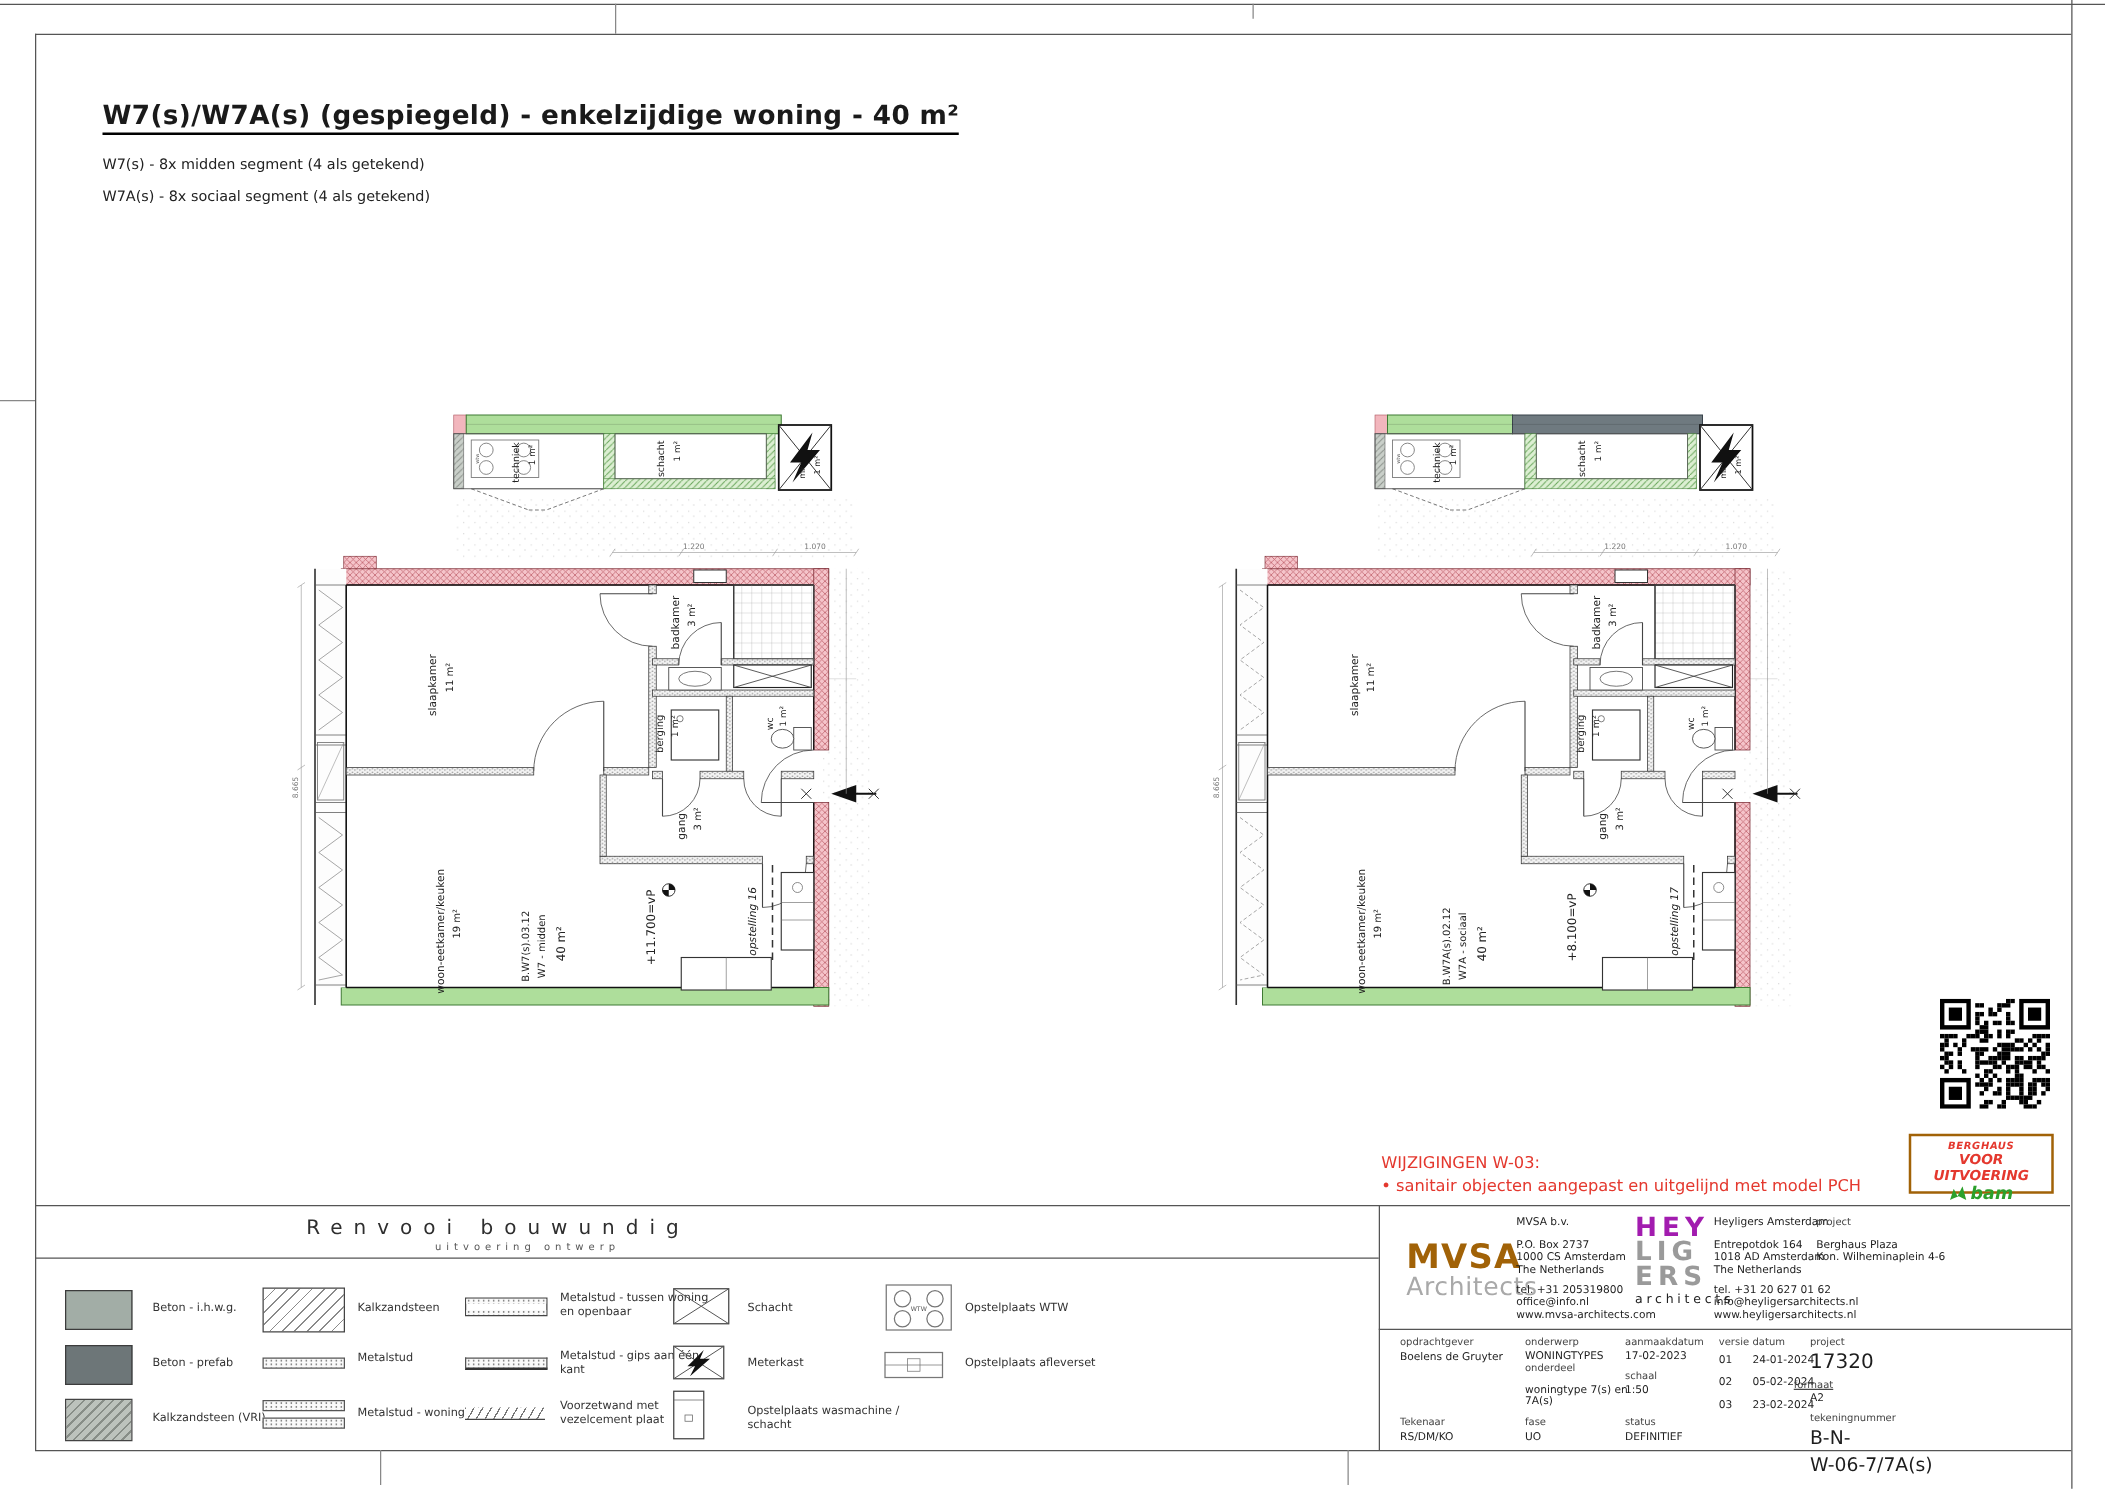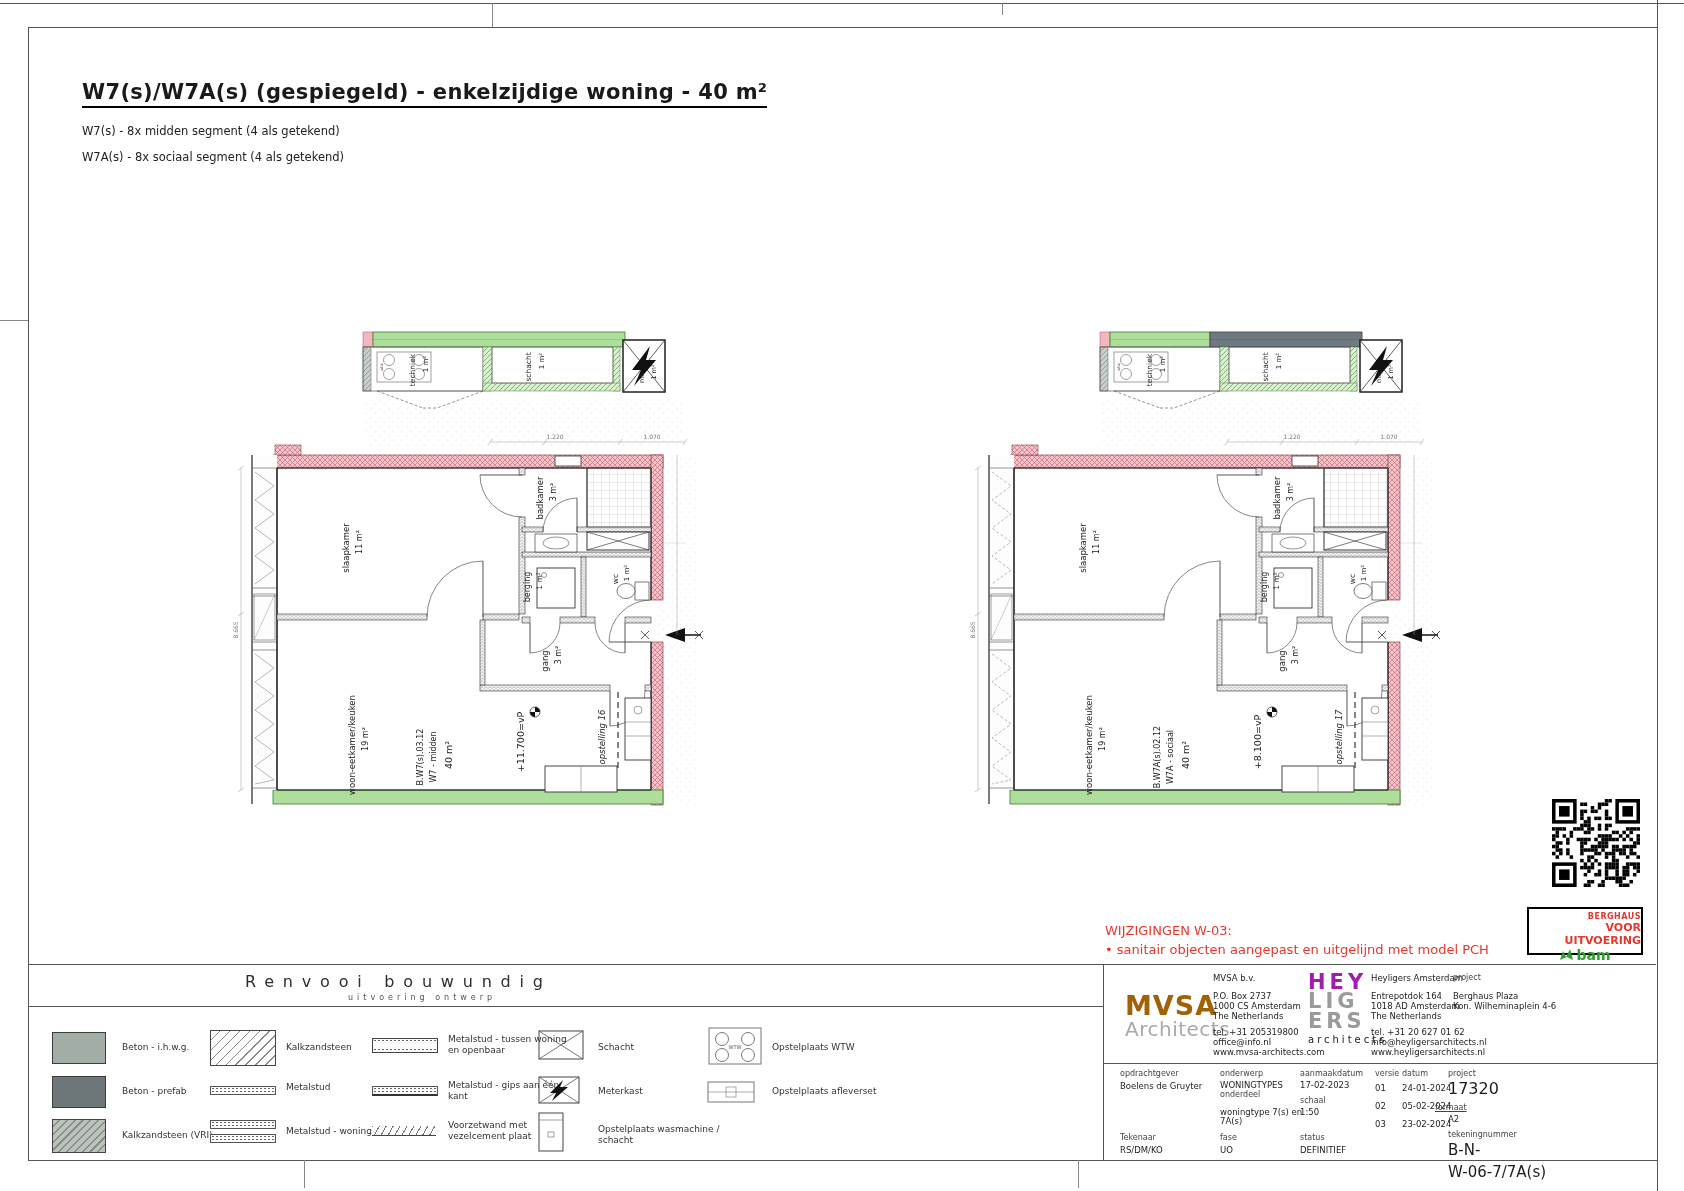--- a/index.html
+++ b/index.html
@@ -28,21 +28,21 @@
   
   .tb-label{position:absolute;font-size:8px;color:#444;white-space:nowrap;}
   .tb-value{position:absolute;font-size:8.5px;color:#1d1d1d;white-space:nowrap;}
   .tb-big{font-size:16px;}
   .tb-num{font-size:15px;}
   #mvsa-name{font-size:27px;font-weight:bold;color:#a16207;letter-spacing:1px;line-height:.95;}
   #mvsa-sub{font-size:20px;color:#a9a9a9;letter-spacing:.5px;margin-top:-2px;}
   .hey-line{font-size:21px;font-weight:bold;letter-spacing:4px;line-height:.92;}
   #hey-sub{font-size:10px;letter-spacing:3px;color:#222;margin-top:3px;}
   #changes{color:#e4382e;font-size:13px;line-height:1.45;}
-  #stamp{border:2px solid #000000;text-align:right;}
+  #stamp{border:2px solid #a16207;text-align:center;font-style:italic;}
   #stamp .s1{font-size:8px;font-weight:bold;color:#e4382e;letter-spacing:.5px;margin-top:3px;}
   #stamp .s2{font-size:11px;font-weight:bold;color:#e4382e;}
   #stamp .s3{font-size:14px;font-weight:bold;color:#2ca02c;display:flex;align-items:center;justify-content:center;gap:2px;}
 </style>
 </head>
 <body>
 
 <div class="hline" style="left:0;top:3px;width:1684px;"></div>
 <div class="vline" style="left:1657px;top:0;height:1191px;"></div>
 <div class="hline" style="left:28px;top:27px;width:1629px;"></div>

